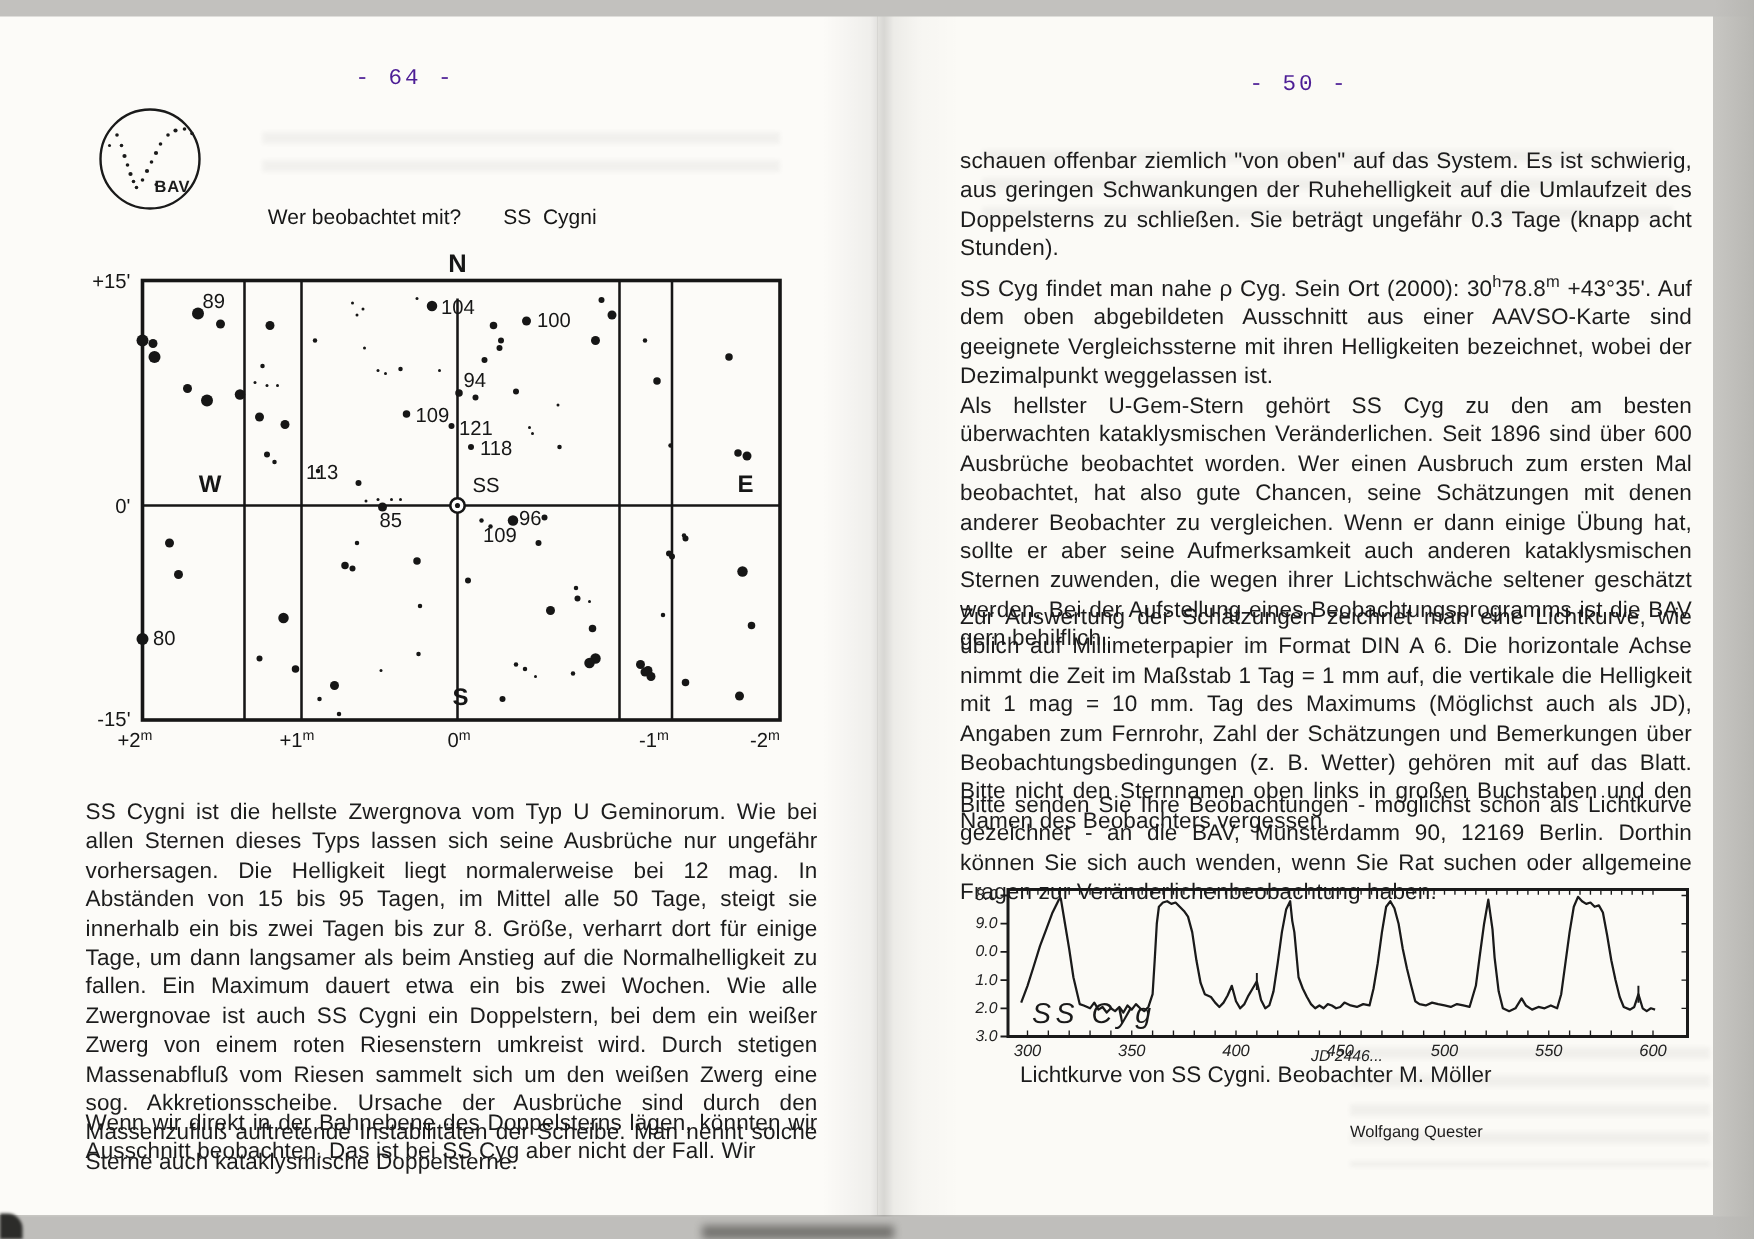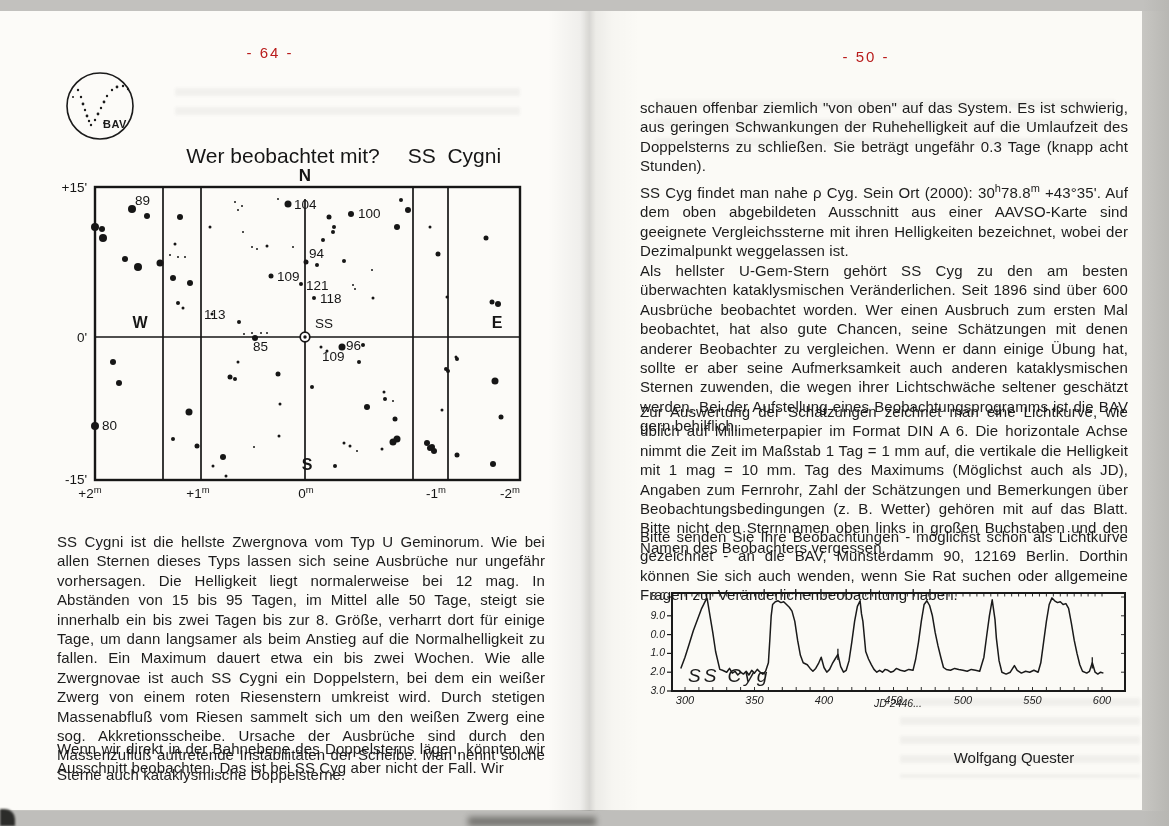--- a/index.html
+++ b/index.html
@@ -11,28 +11,28 @@
   .binding{position:absolute;top:0;bottom:0;left:548px;width:92px;pointer-events:none;
     background:linear-gradient(90deg,rgba(0,0,0,0) 0%,rgba(0,0,0,0.05) 35%,rgba(0,0,0,0.14) 45%,rgba(0,0,0,0.06) 52%,rgba(0,0,0,0.02) 70%,rgba(0,0,0,0) 100%);}
   .edge-top{position:absolute;left:0;right:0;top:0;height:11px;background:#c2c1be;}
   .edge-bottom{position:absolute;left:0;right:0;bottom:0;height:15px;background:#bfbebb;}
   .edge-right{position:absolute;top:0;bottom:0;right:0;width:26px;
     background:linear-gradient(90deg,rgba(185,184,180,0),#b8b7b3);}
   .corner-blot{position:absolute;left:0;bottom:0;width:15px;height:17px;background:#2c2c2a;
     border-top-right-radius:10px;filter:blur(1px);}
   .bottom-streak{position:absolute;left:468px;bottom:0;width:128px;height:9px;background:#5a5955;
     filter:blur(3px);opacity:.75;}
-  .pagenum{position:absolute;font-size:15px;letter-spacing:2px;color:#b91c1c;}
-  .title{position:absolute;left:163px;top:120px;font-size:21px;color:#161616;white-space:pre;}
+  .pagenum{position:absolute;font-size:15px;letter-spacing:2px;color:#4c1d95;font-family:Liberation Mono, monospace;}
+  .title{position:absolute;left:163px;top:120px;font-size:14px;color:#161616;white-space:pre;}
   .title .gap{display:inline-block;width:28px;}
   .p{position:absolute;width:488px;text-align:justify;font-size:15px;line-height:19.4px;
      color:#1c1c1c;letter-spacing:.1px;}
   .p sup{font-size:11px;line-height:0;}
   .caption{position:absolute;left:680px;top:708px;font-size:15px;color:#1c1c1c;}
-  .signature{position:absolute;left:900px;top:749px;width:228px;text-align:center;font-size:15px;color:#1c1c1c;}
+  .signature{position:absolute;left:900px;top:749px;width:228px;text-align:left;font-size:11px;color:#1c1c1c;}
   svg text{font-family:"Liberation Sans",sans-serif;}
   .bleed{position:absolute;pointer-events:none;opacity:.06;filter:blur(1.5px);
     background:repeating-linear-gradient(180deg,#555 0 8px,transparent 8px 19px);}
 </style>
 </head>
 <body>
 
 <div class="spread">
 
   <div class="page page-left"></div>
@@ -348,20 +348,21 @@
       <text x="313" y="121" font-size="11" fill="#222" text-anchor="middle" font-family="&quot;DejaVu Serif&quot;,serif" font-style="italic">500</text>
       <text x="382.5" y="121" font-size="11" fill="#222" text-anchor="middle" font-family="&quot;DejaVu Serif&quot;,serif" font-style="italic">550</text>
       <text x="452" y="121" font-size="11" fill="#222" text-anchor="middle" font-family="&quot;DejaVu Serif&quot;,serif" font-style="italic">600</text>
       <polyline points="30.8,85.4 35.0,74.2 39.2,61.0 43.3,47.8 47.5,36.6 51.7,25.3 55.9,16.8 57.2,15.9 60.0,32.8 62.8,49.7 65.6,68.5 69.8,86.4 72.5,87.3 76.7,89.2 79.5,85.4 82.3,90.1 85.0,88.3 87.8,92.0 90.6,89.2 93.4,91.1 96.2,88.3 98.9,92.0 101.7,87.3 104.5,90.1 107.3,86.4 110.1,89.2 112.8,91.1 115.6,88.3 118.4,79.8 119.8,57.2 121.2,32.8 122.6,21.5 125.3,18.7 128.1,17.8 130.9,19.6 133.7,18.7 136.5,21.5 139.3,24.3 142.0,28.1 144.8,38.4 147.6,57.2 150.4,72.3 153.2,79.8 157.3,81.7 160.1,85.4 162.9,88.3 165.7,85.4 168.4,80.7 171.2,74.2 174.0,84.5 176.8,89.2 179.6,86.4 182.3,80.7 185.1,76.0 187.9,71.3 190.7,83.6 193.5,89.2 196.2,87.3 199.0,77.9 201.8,59.1 204.6,38.4 207.4,23.4 210.1,17.8 211.5,30.9 212.9,38.4 215.7,68.5 218.5,76.0 221.3,81.7 224.0,86.4 226.8,89.2 229.6,87.3 232.4,89.2 235.2,86.4 237.9,87.3 240.7,89.2 243.5,88.3 246.3,85.4 250.4,87.3 254.6,88.3 258.8,86.4 263.0,87.3 265.7,76.0 268.5,59.1 271.3,38.4 274.1,21.5 276.9,17.8 279.6,22.5 282.4,32.8 285.2,49.7 288.0,62.9 290.8,74.2 293.5,84.5 296.3,86.4 300.5,87.3 304.7,85.4 308.8,86.4 313.0,87.3 317.2,88.3 321.3,86.4 325.5,87.3 329.7,88.3 333.9,74.2 336.6,53.5 339.4,32.8 342.2,16.8 345.0,36.6 346.4,55.4 349.1,77.9 351.9,89.2 356.1,91.1 360.3,89.2 364.4,82.6 367.2,87.3 371.4,90.1 375.6,88.3 379.7,89.2 383.9,87.3 388.1,89.2 390.8,79.8 393.6,59.1 396.4,38.4 399.2,21.5 402.0,14.9 404.7,17.8 407.5,19.6 410.3,18.7 413.1,21.5 415.9,20.6 418.6,25.3 421.4,40.3 424.2,57.2 427.0,70.4 429.8,81.7 432.5,88.3 436.7,90.1 439.5,88.3 442.3,79.8 445.1,89.2 447.8,91.1 450.6,89.2 453.4,90.1" fill="none" stroke="#1a1a1a" stroke-width="1.5" stroke-linejoin="round"></polyline>
       <line x1="187.9" y1="65.7" x2="187.9" y2="76.98000000000003" stroke="#1a1a1a" stroke-width="1.3"></line>
       <line x1="442.27" y1="74.16" x2="442.27" y2="85.44000000000001" stroke="#1a1a1a" stroke-width="1.3"></line>
       <text x="38" y="99" font-size="19" fill="#1a1a1a" font-style="italic" letter-spacing="3" font-family="&quot;DejaVu Serif&quot;,serif">SS Cyg</text>
       <text x="248" y="124" font-size="10.5" fill="#222" text-anchor="middle" font-style="italic" font-family="&quot;DejaVu Serif&quot;,serif">JD 2446...</text>
     </svg>
 
+  <div class="caption">Lichtkurve von SS Cygni. Beobachter M. Möller</div>
   <div class="signature">Wolfgang Quester</div>
 
   <div class="binding"></div>
   <div class="edge-top"></div>
   <div class="edge-bottom"></div>
   <div class="edge-right"></div>
   <div class="corner-blot"></div>
   <div class="bottom-streak"></div>
 </div>
 

